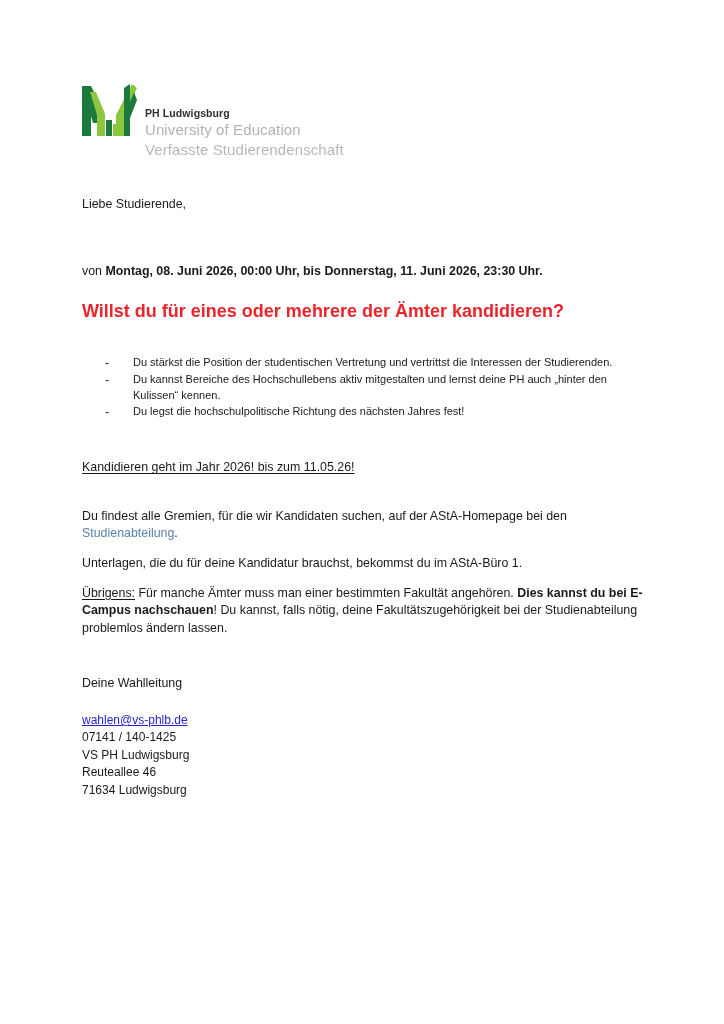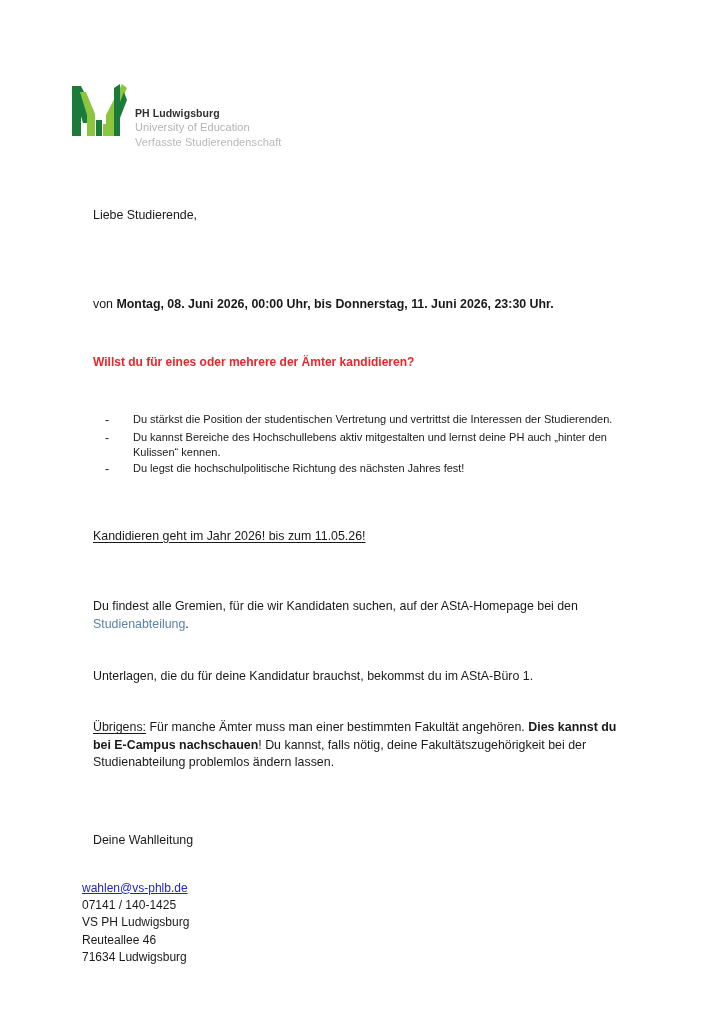--- a/index.html
+++ b/index.html
@@ -19,21 +19,21 @@
 
   .page {
     position: absolute;
     inset: 0;
     background: #ffffff;
   }
 
   
   .logo-block {
     position: absolute;
-    left: 70px;
+    left: 80px;
     top: 82px;
     display: flex;
     align-items: flex-start;
   }
   .logo-mark {
     width: 58px;
     height: 58px;
     flex: 0 0 58px;
     display: block;
   }
@@ -43,50 +43,50 @@
     line-height: 1.28;
     white-space: nowrap;
   }
   .logo-line1 {
     font-size: 10.5px;
     font-weight: bold;
     color: #2f2f2f;
     letter-spacing: 0.1px;
   }
   .logo-line2, .logo-line3 {
-    font-size: 11px;
+    font-size: 15px;
     font-weight: normal;
     color: #b2b2b2;
     letter-spacing: 0.1px;
   }
   .logo-line3 { color: #b8b8b8; }
 
   
   .content {
     position: absolute;
     left: 82px;
     top: 196px;
     width: 566px;
     font-size: 12.4px;
     line-height: 1.42;
     color: #1a1a1a;
   }
 
-  .para { margin: 11px; }
+  .para { margin: 0; }
   .gap-lg { height: 30px; }
   .gap-md { height: 19px; }
   .gap-sm { height: 12px; }
   .gap-xs { height: 8px; }
 
   b, strong { font-weight: bold; }
 
   .headline-red {
     color: #E8262C;
     font-weight: bold;
-    font-size: 12px;
+    font-size: 18px;
   }
 
   .heading-underline {
     font-weight: normal;
     text-decoration: underline;
     text-underline-offset: 2px;
     font-size: 12.4px;
     color: #1a1a1a;
   }
 

